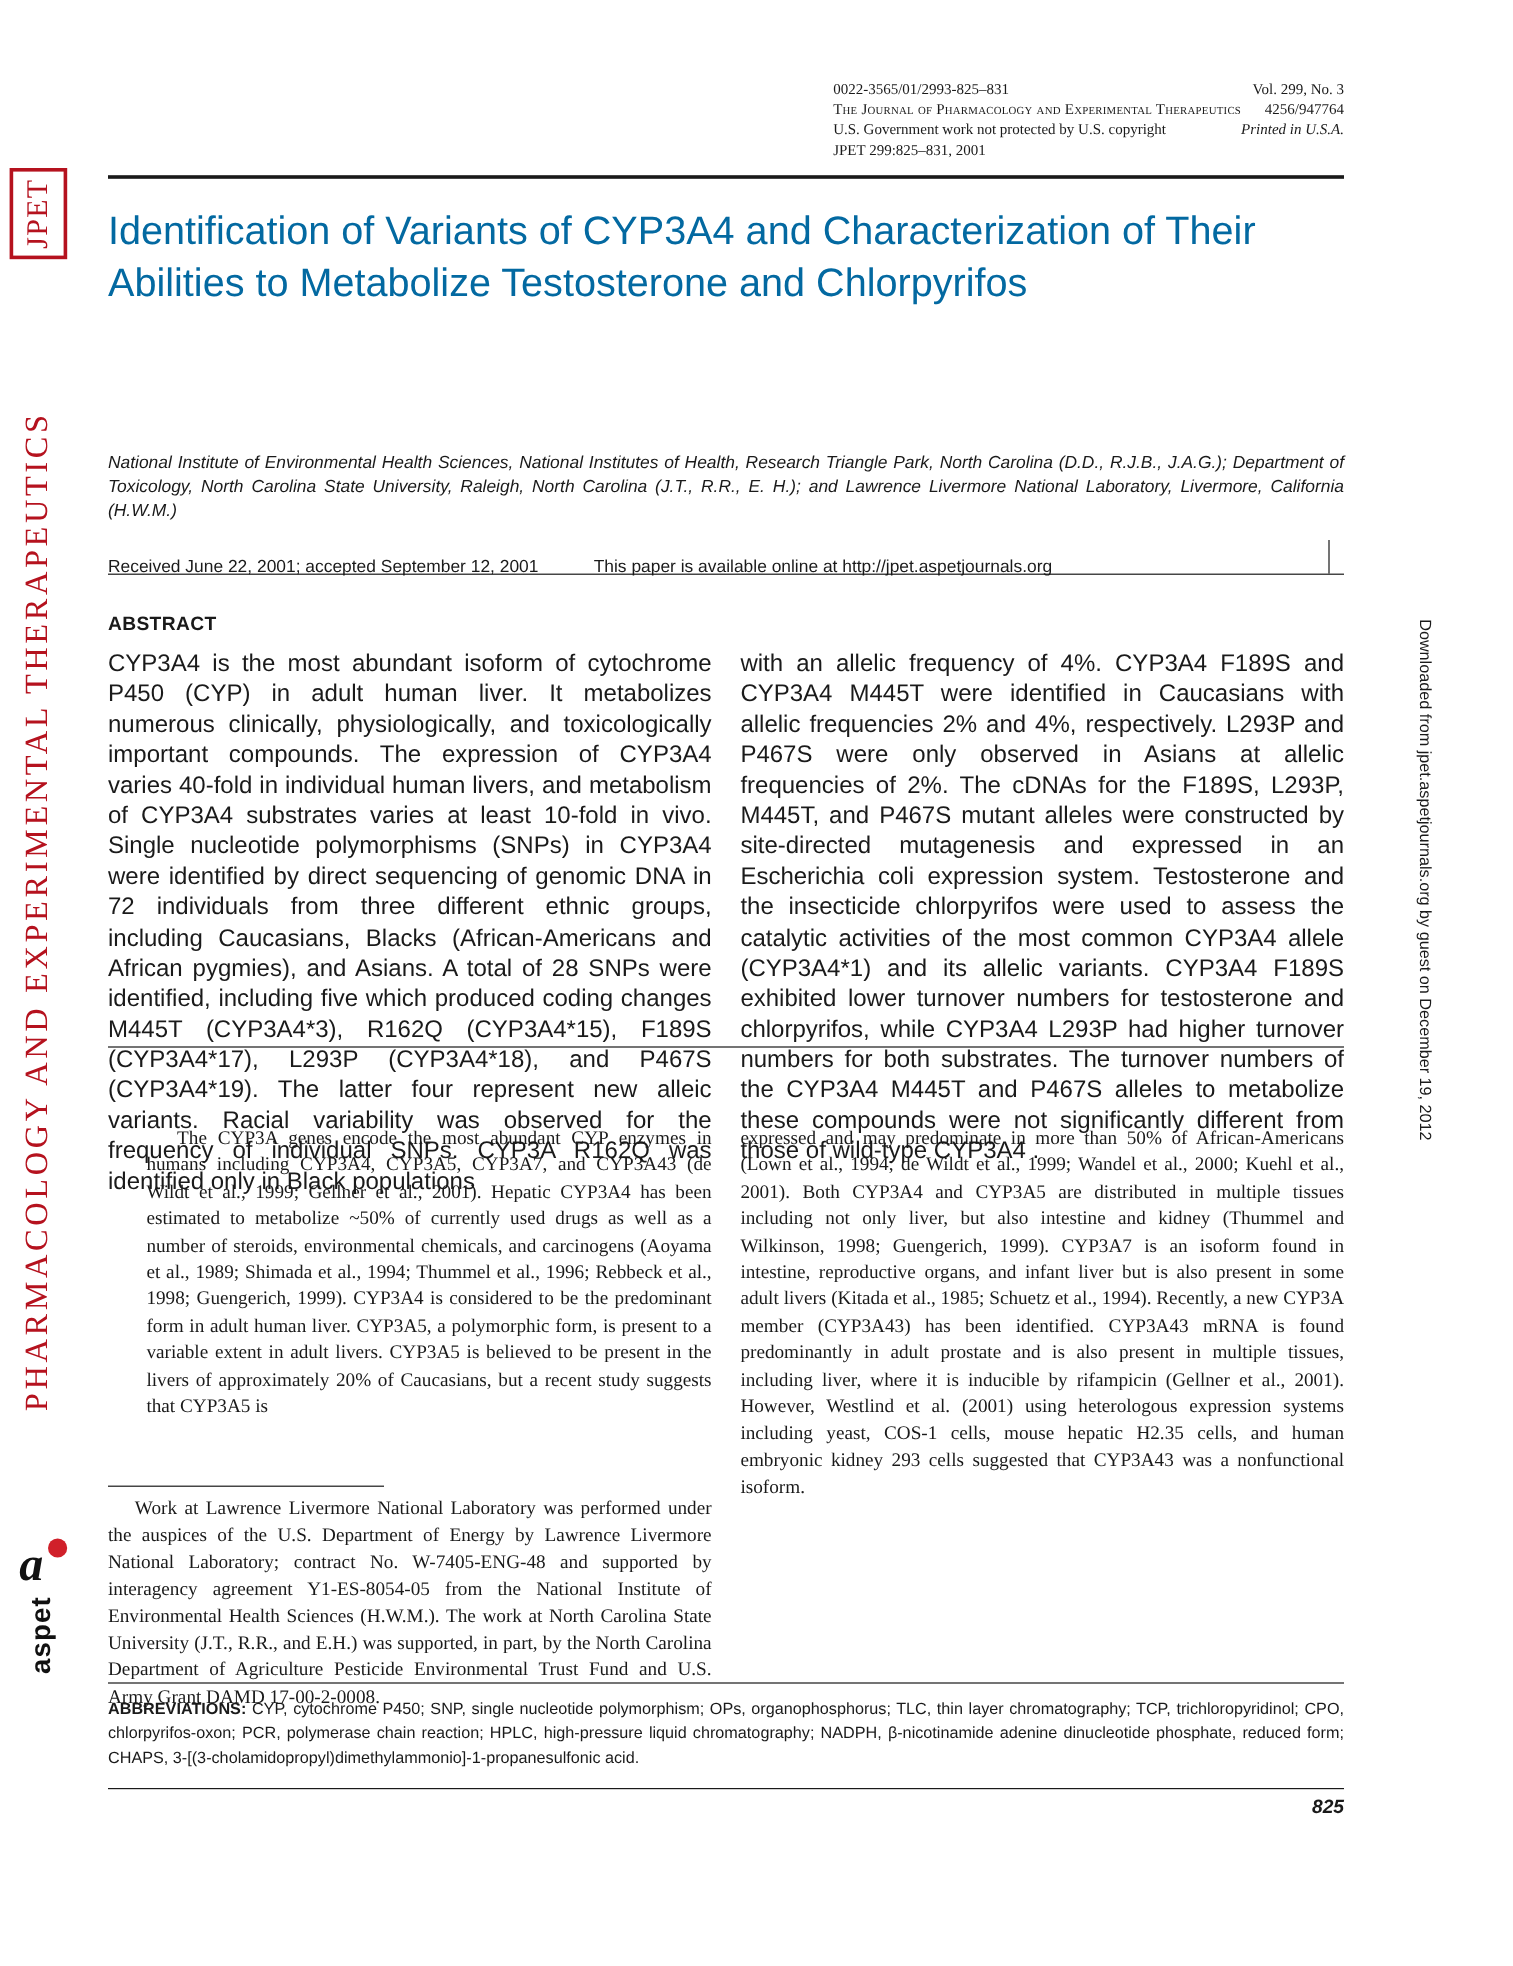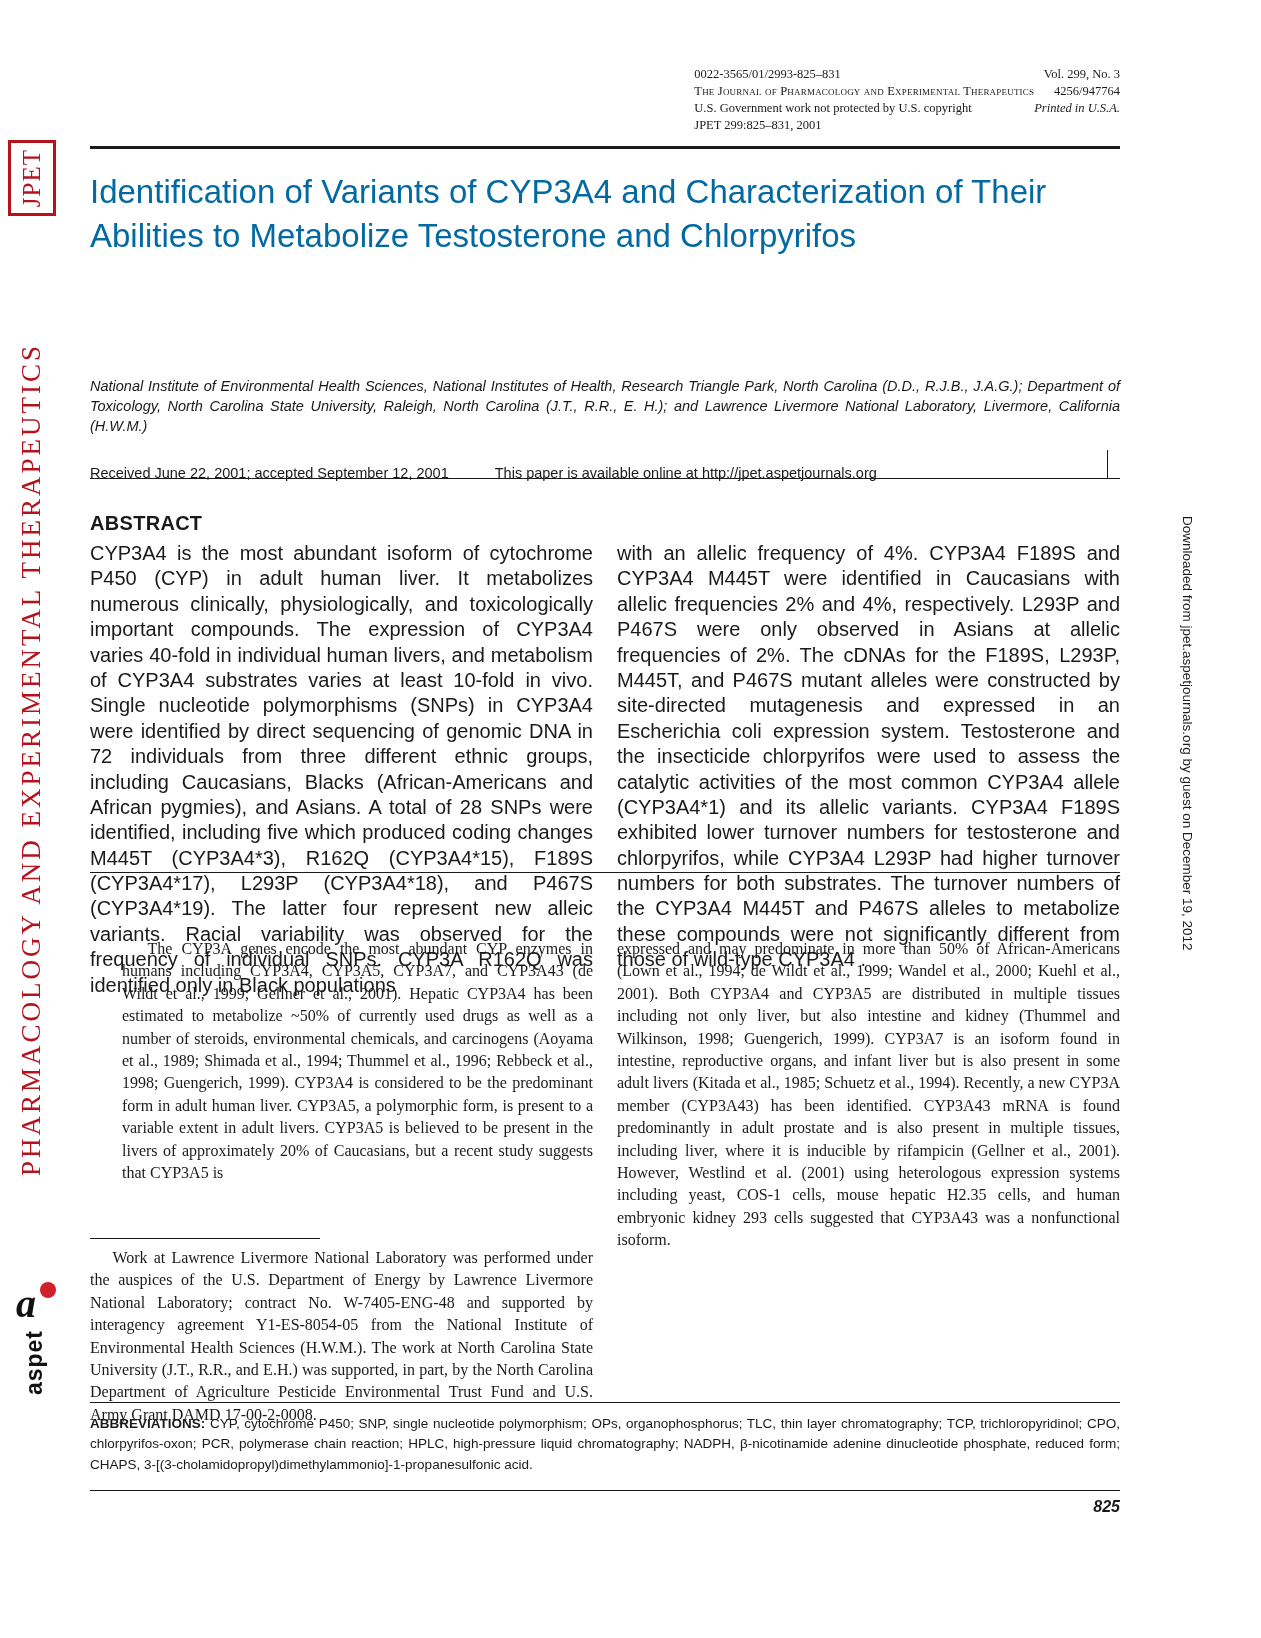--- a/index.html
+++ b/index.html
@@ -38,21 +38,21 @@
     text-align:justify;
   }
   .received-row {
     position:absolute; top:440px; left:0; width:100%;
     font-family:"Liberation Sans", sans-serif; font-size:14.5px; display:flex; gap:46px;margin-top:25px;
   }
 
   
   .abstract-heading {
     position:absolute; top:512px; left:0;
-    font-family:"Liberation Sans", sans-serif; font-weight:bold; font-size:20px; letter-spacing:.3px;
+    font-family:"Liberation Sans", sans-serif; font-weight:bold; font-size:16px; letter-spacing:.3px;
   }
   .abstract-cols { position:absolute; top:541px; left:0; width:100%; }
   .col-left  { position:absolute; left:0;   width:503px; }
   .col-right { position:absolute; left:527px; width:503px; }
   .abstract-cols p {
     font-family:"Liberation Sans", sans-serif; font-size:20px; line-height:1.27; text-align:justify;
   }
 
   
   .body-cols { position:absolute; top:938px; left:0; width:100%; height:464px; }

